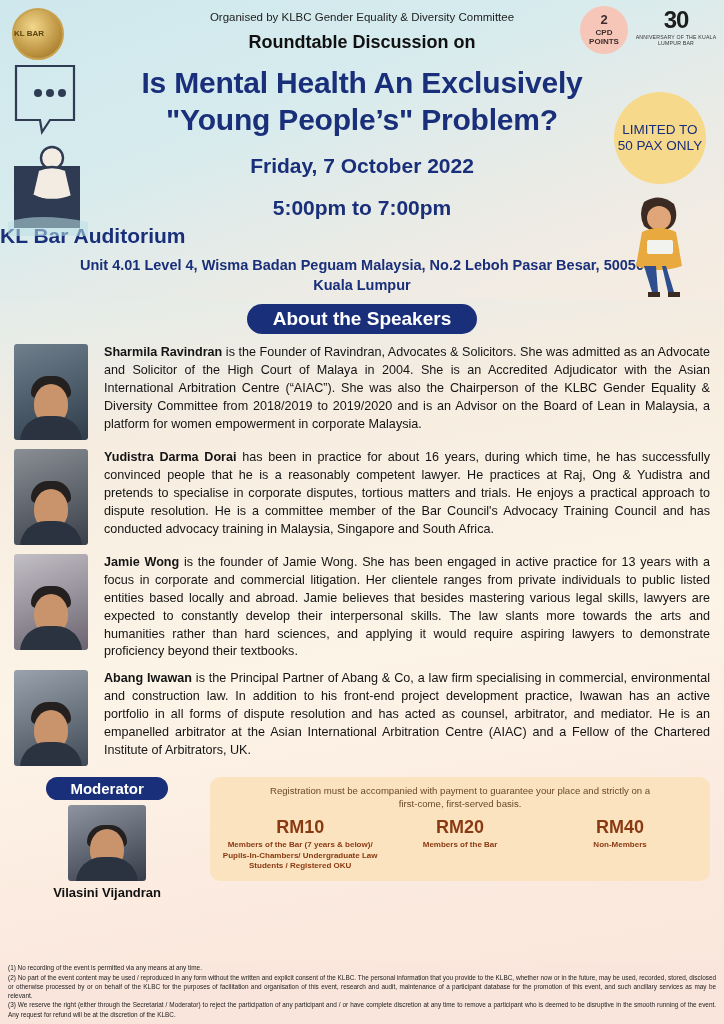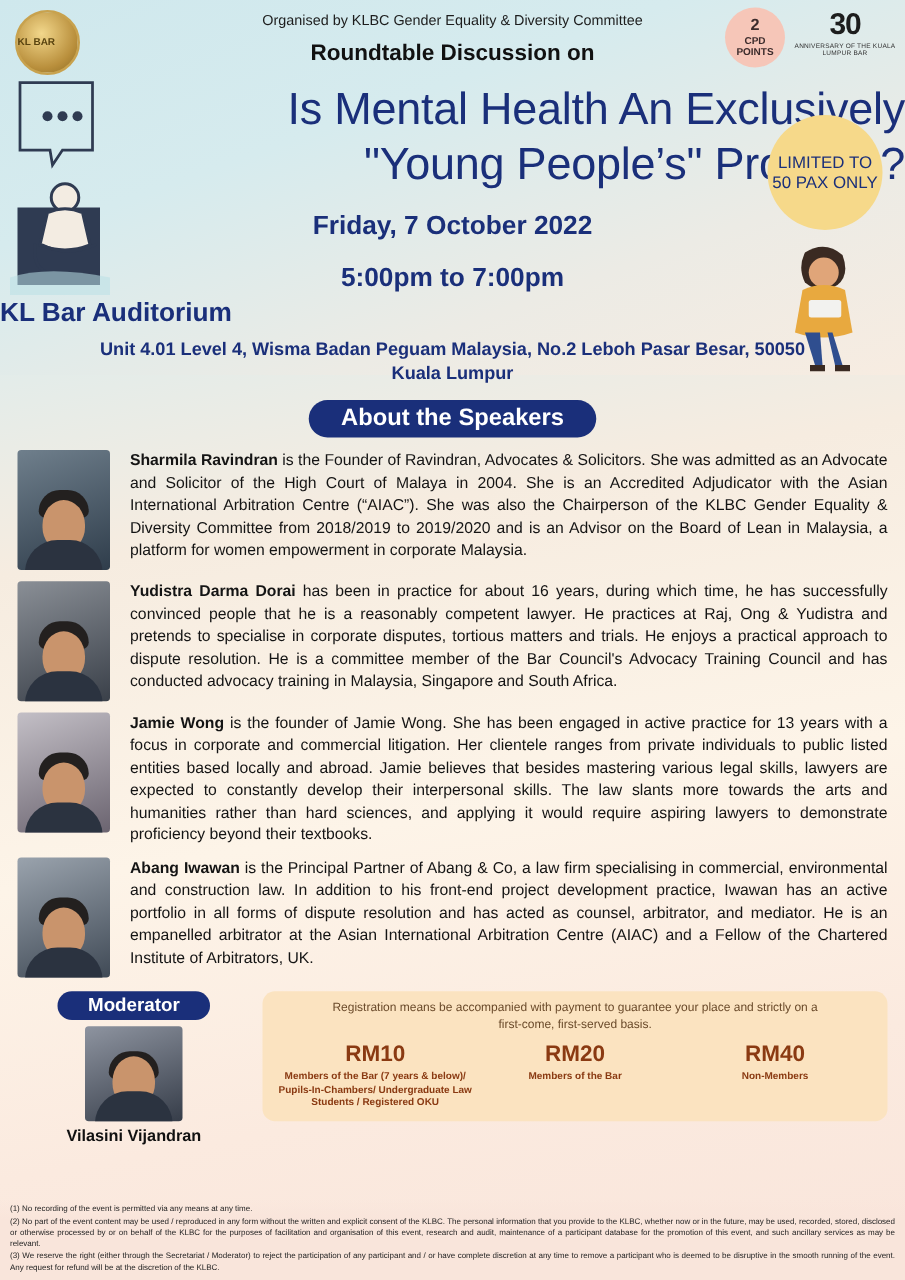--- a/index.html
+++ b/index.html
@@ -34,22 +34,22 @@
     text-align: center;
     font-size: 11.5px; color: #1d1d1d;
     padding-top: 11px;
   }
   .roundtable {
     text-align: center;
     font-size: 18px; font-weight: bold; color: #111;
     margin-top: 9px;
   }
   .headline {
-    text-align: right;
-    font-size: 36px; font-weight: normal;
+    text-align: center;
+    font-size: 30px; font-weight: bold;
     color: #1a2f7a;
     line-height: 1.22;
     margin-top: 12px;
     letter-spacing: -0.2px;
   }
   .dateline {
     text-align: center;
     font-size: 21px; font-weight: bold; color: #1a2f7a;
     margin-top: 14px; line-height: 1.33;
   }
@@ -94,21 +94,21 @@
     line-height: 1.18;
   }
   
   .illus-left {
     position: absolute; left: 8px; top: 46px; width: 120px; height: 190px;
   }
   .illus-right {
     position: absolute; right: 18px; top: 188px; width: 92px; height: 110px;
   }
   
-  .about-wrap { text-align: center; margin-top: 20px; }
+  .about-wrap { text-align: center; margin-top: 4px; }
   .about {
     display: inline-block;
     background: #1a2f7a;
     color: #fff;
     font-size: 19px; font-weight: bold;
     padding: 4px 26px;
     border-radius: 18px;
   }
   
   .speakers { padding: 10px 14px 0 14px; }
@@ -318,21 +318,21 @@
       <span class="mod-badge">Moderator</span>
       <div class="mod-photo">
         <div class="hair" style="bottom:34px;"></div>
           <div class="face" style="bottom:12px;"></div>
           <div class="body"></div>
       </div>
       <div class="mod-name">Vilasini Vijandran</div>
     </div>
 
     <div class="reg-box">
-      <div class="reg-note">Registration means  be accompanied with payment to guarantee your place and strictly on a</div>
+      <div class="reg-note">Registration must  be accompanied with payment to guarantee your place and strictly on a</div>
       <div class="reg-note">first-come, first-served basis.</div>
       <div class="fees">
         <div class="fee">
           <div class="amt">RM10</div>
           <div class="desc">Members of the Bar (7 years &amp; below)/ Pupils-In-Chambers/ Undergraduate Law Students / Registered OKU</div>
         </div>
         <div class="fee">
           <div class="amt">RM20</div>
           <div class="desc">Members of the Bar</div>
         </div>

